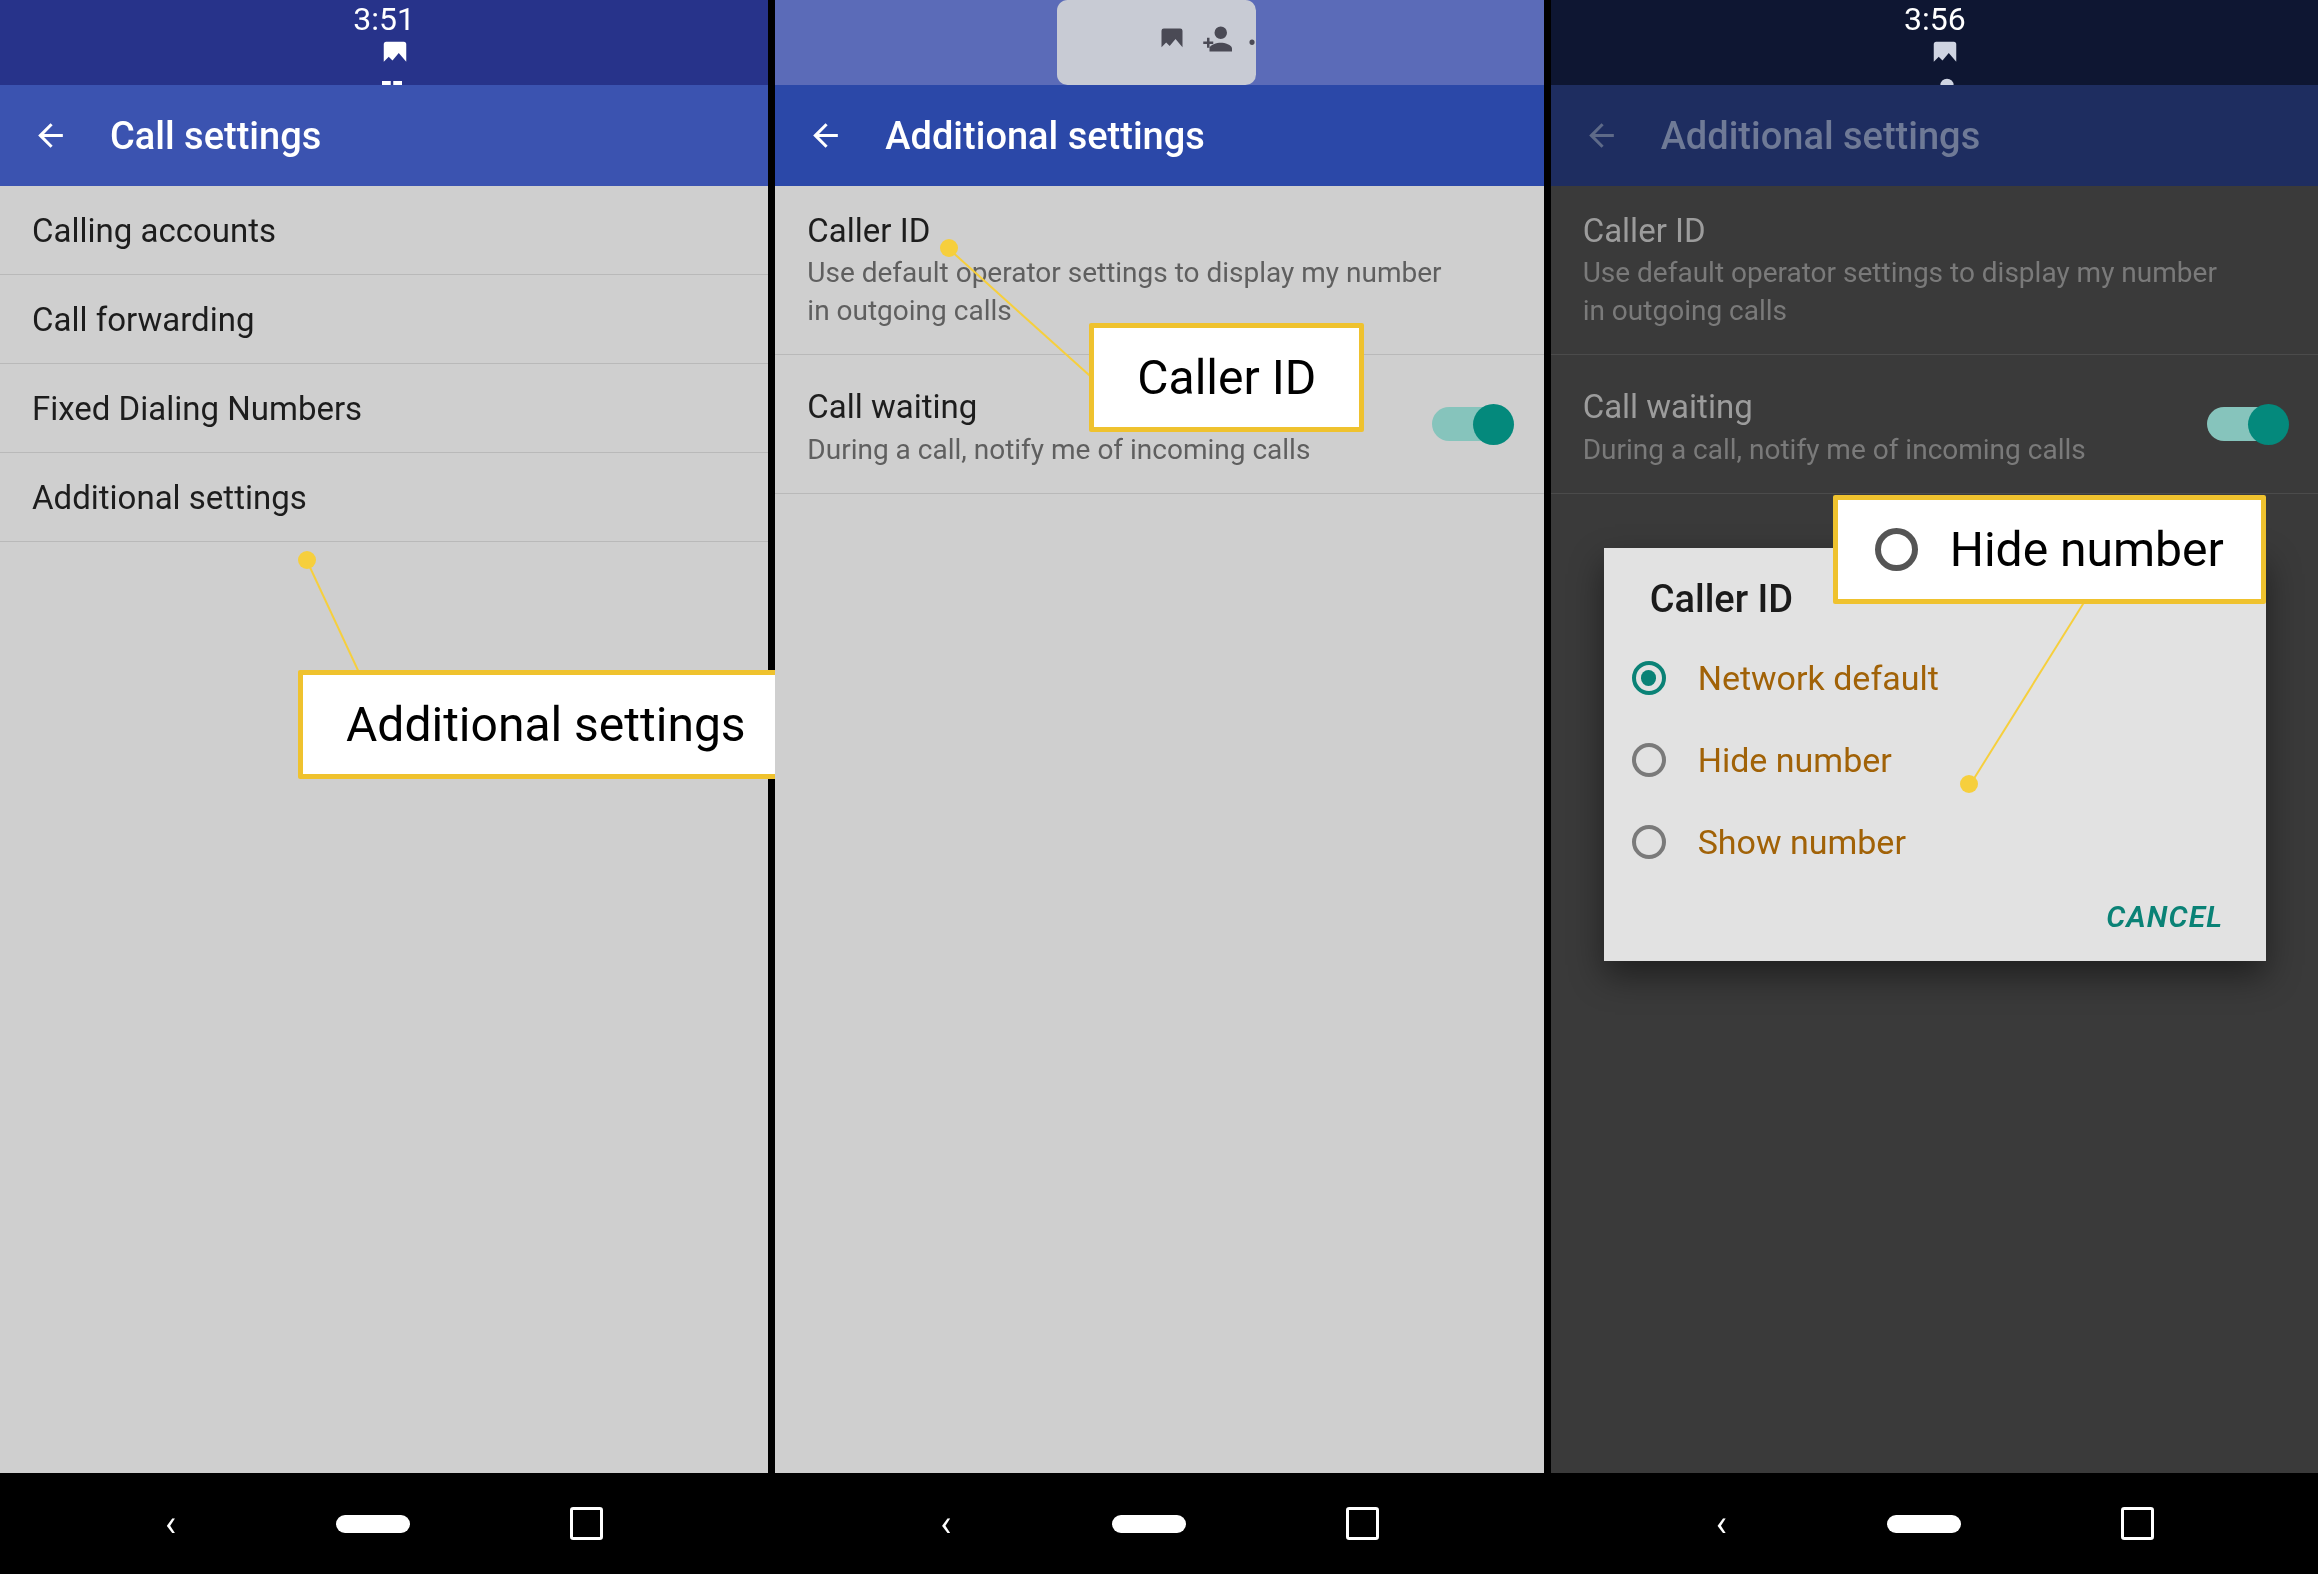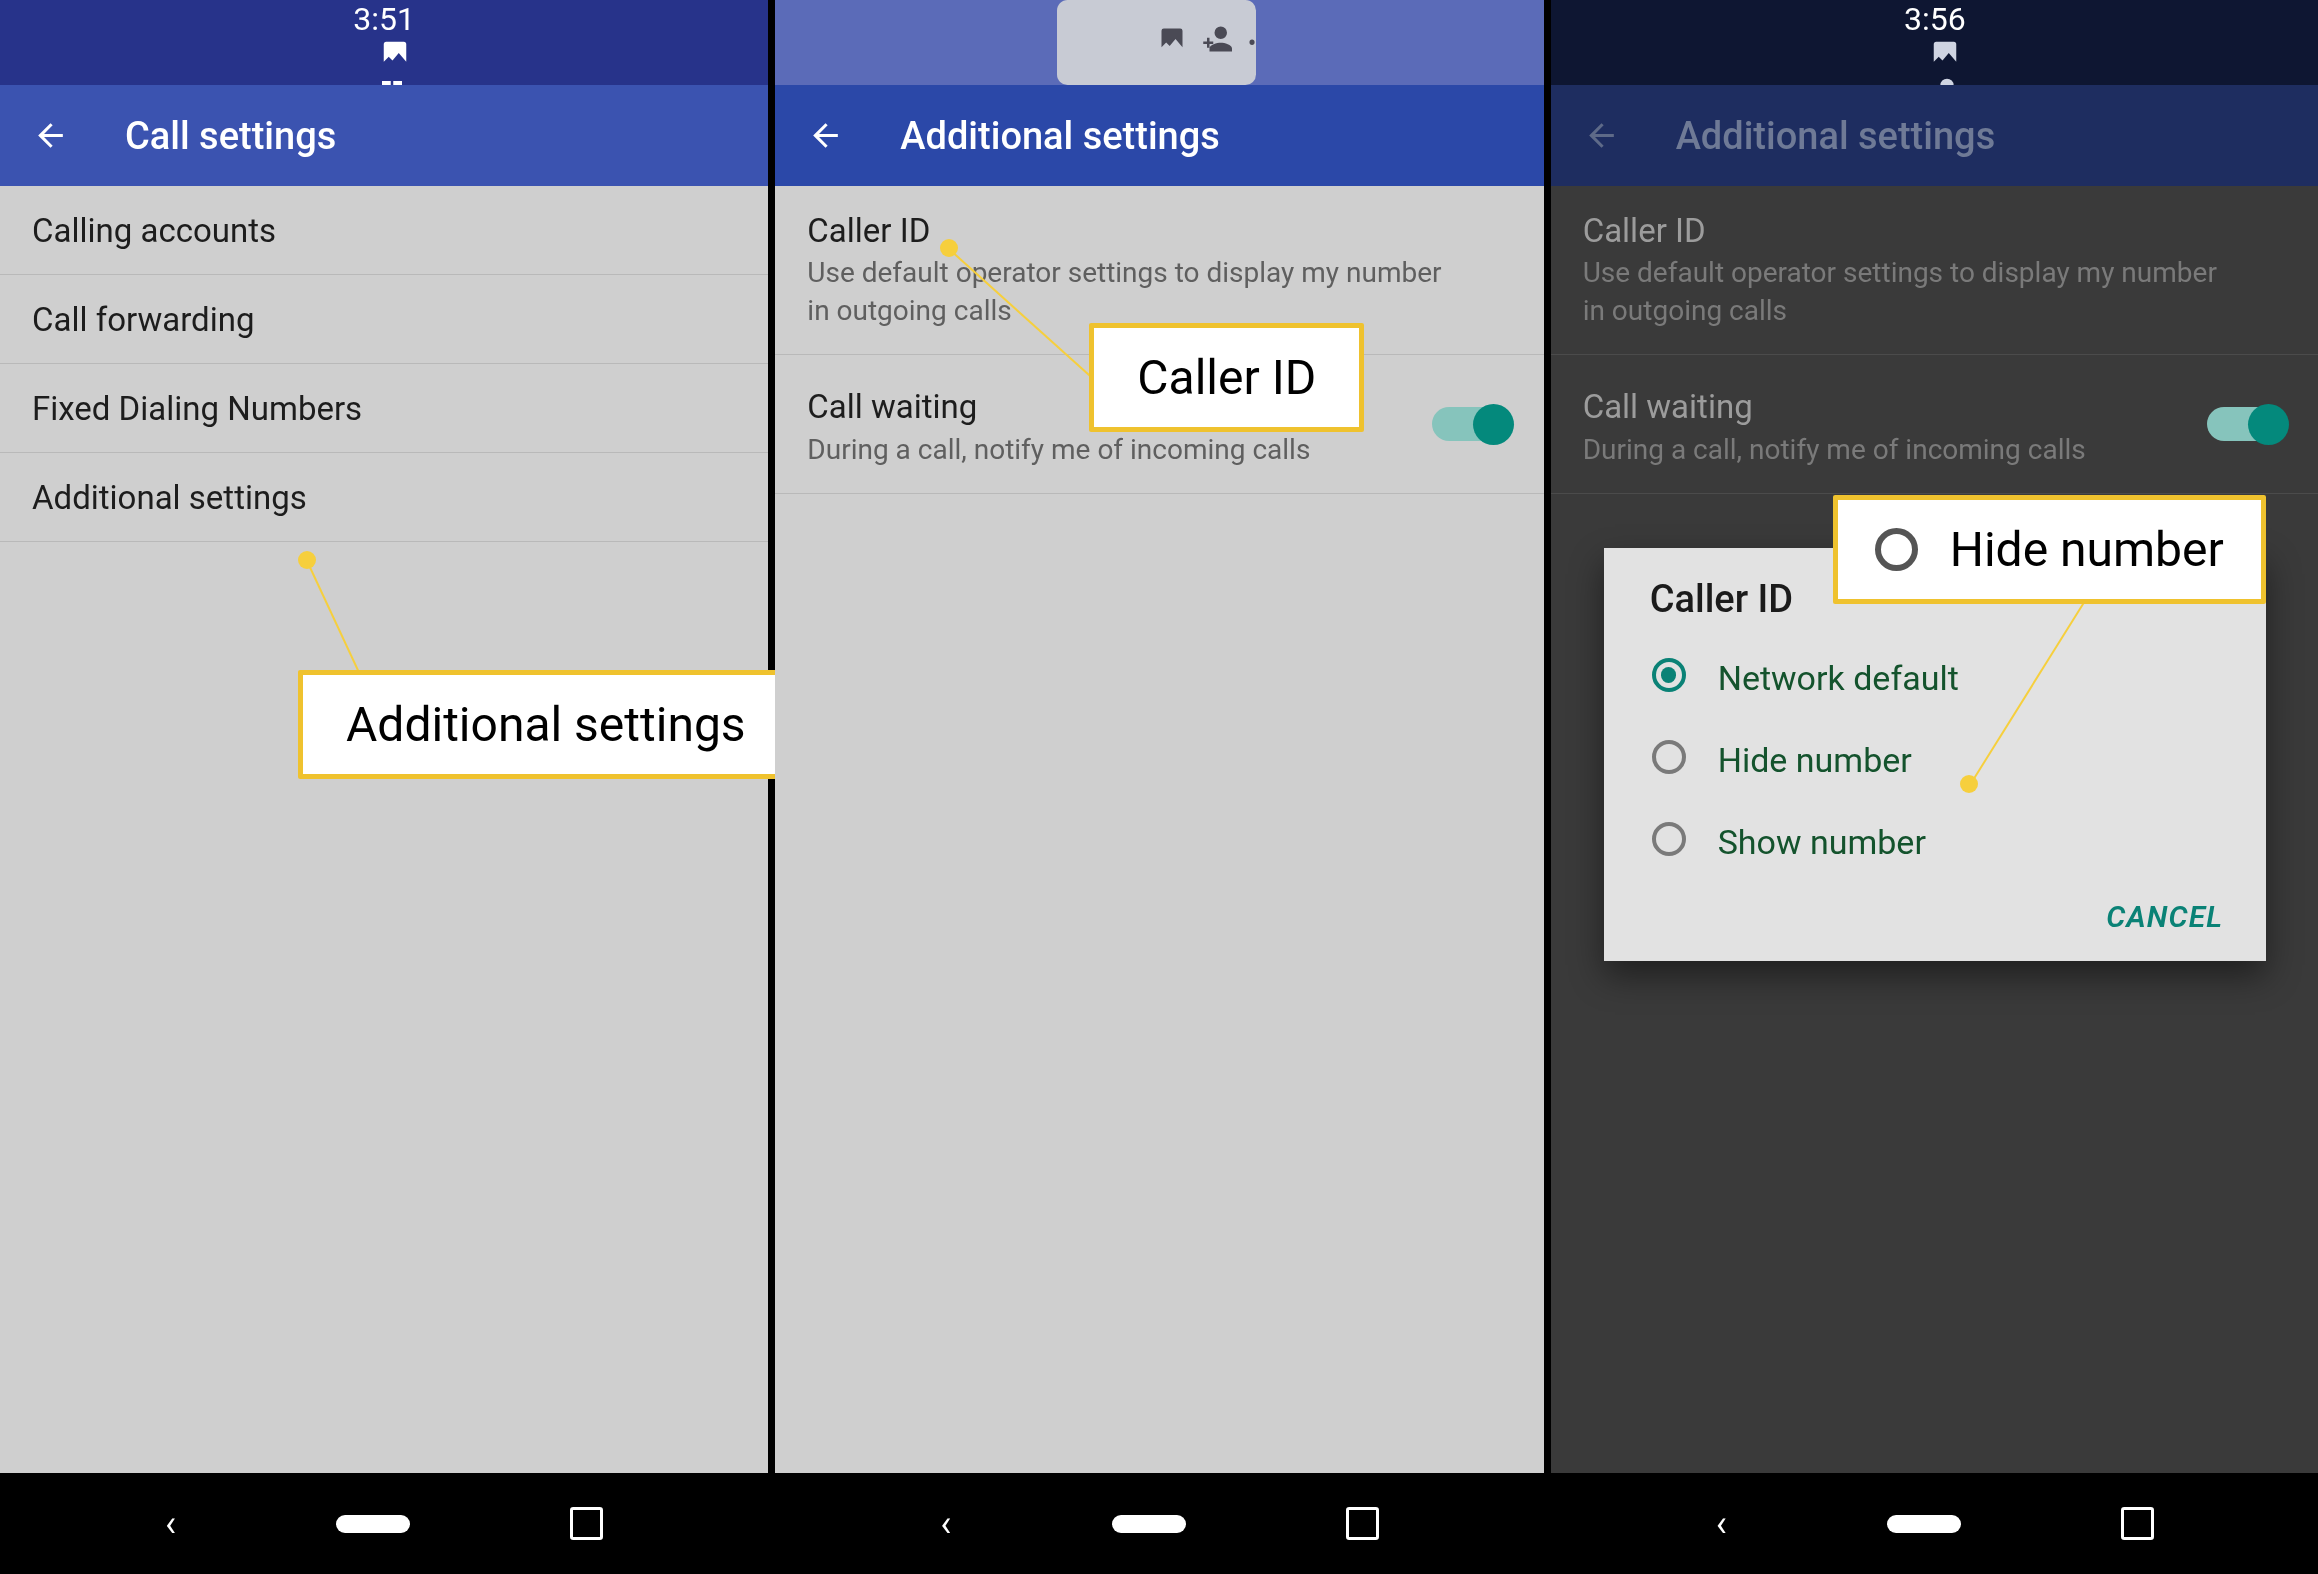--- a/index.html
+++ b/index.html
@@ -50,21 +50,21 @@
     display:flex; align-items:center; gap:16px;
     padding-left:101px;
     font-size:30px;
   }
 
   
   .actionbar {
     height: 101px;
     display: flex;
     align-items: center;
-    gap: 56px;
+    gap: 41px;
     padding: 0 32px;
     color: #fff;
   }
   .p1 .actionbar { background: #3b53b0; }
   .p2 .actionbar { background: #2b48a8; }
   .p3 .actionbar { background: #1e2d60; color:#6a748b; }
   .actionbar .title { font-size: 38px; font-weight: 500; }
   .back-arrow { width:37px; height:37px; }
   .back-arrow svg { width:100%; height:100%; }
 
@@ -143,23 +143,23 @@
     top:548px;
     padding-bottom:12.8px;
     box-shadow: 0 15px 32px rgba(0,0,0,.45);
   }
   .dialog h2{
     font-size:38px; font-weight:500;
     padding: 29px 46px 16px;
     color:#1b1b1b;
   }
   .opt{
-    display:flex; gap:32px;
-    padding: 21px 48px;
-    font-size:34px; color:#14532d;
+    display:flex; align-items:center; gap:32px;
+    padding: 21px 28px;
+    font-size:34px; color:#a16207;
   }
   .radio{ width:34px;height:34px;border-radius:50%;border:4.3px solid #7a7a7a; position:relative;}
   .radio.sel{ border-color:#0a8276;}
   .radio.sel::after{ content:"";position:absolute; inset:5.3px; border-radius:50%; background:#0a8276;}
   .dialog .actions{ text-align:right; padding: 16px 43px 14px; font-style: italic; }
   .dialog .cancel{ color:#0a8276; font-size:30px; font-weight:600; letter-spacing:1.1px;}
 </style>
 </head>
 <body>
 

